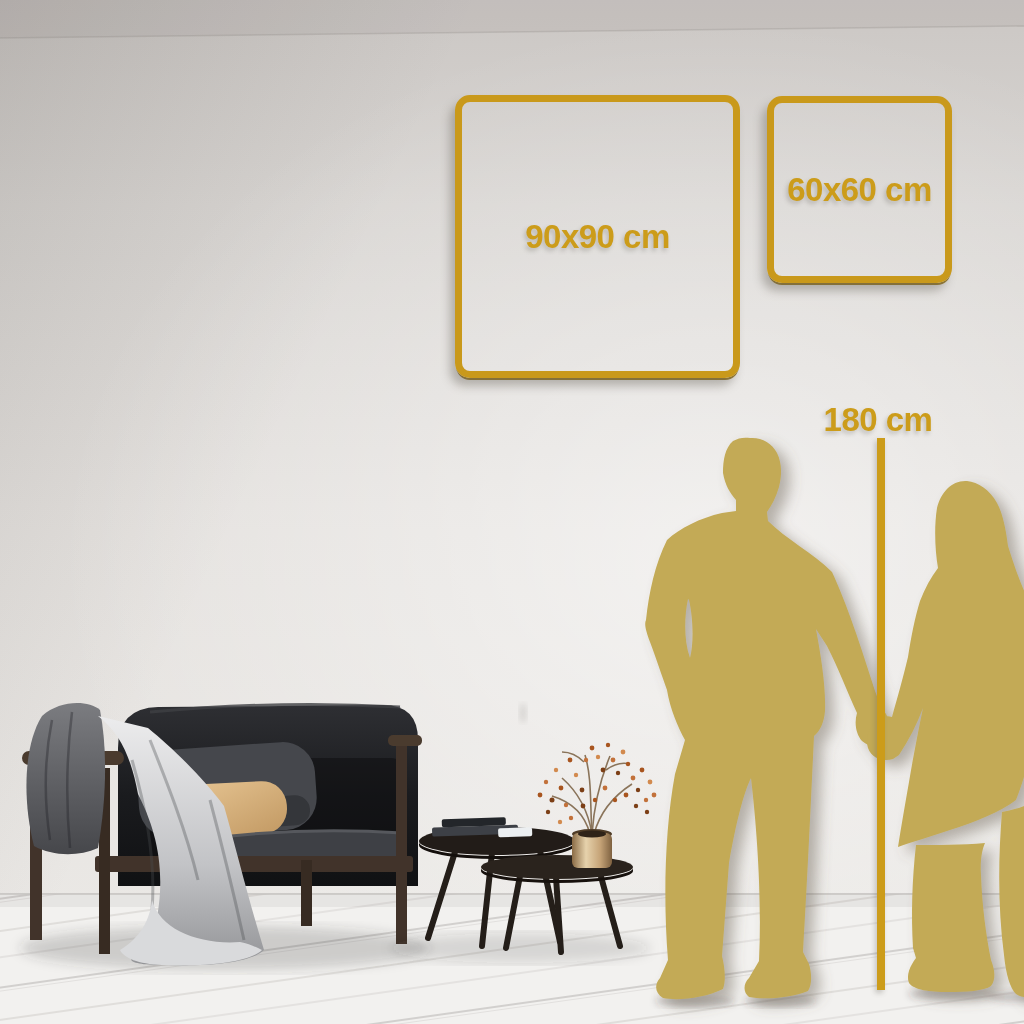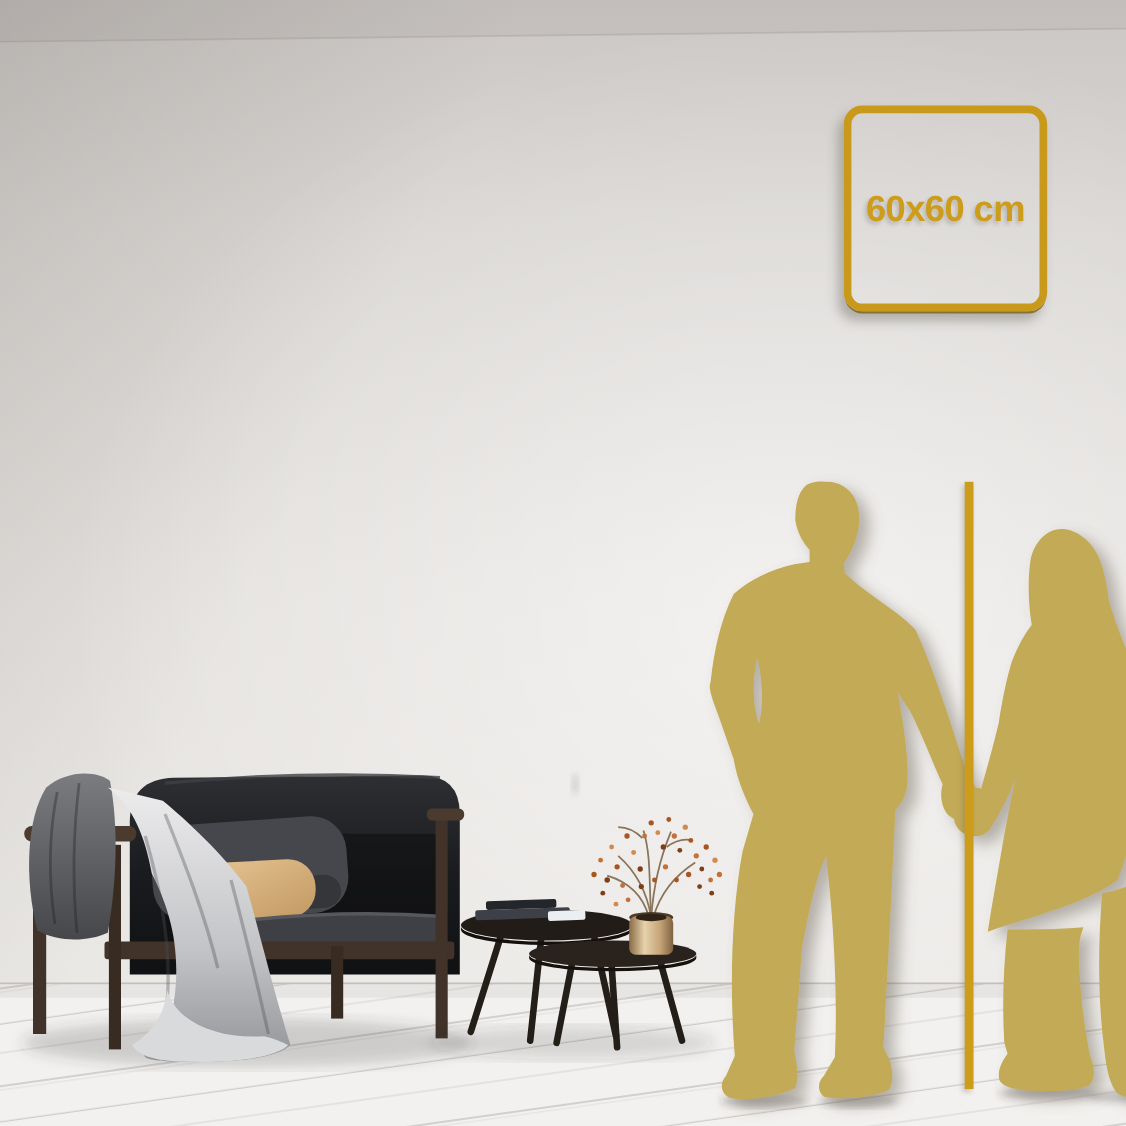--- a/index.html
+++ b/index.html
@@ -19,21 +19,21 @@
   
   .scene-svg,.sil-svg{position:absolute;left:0;top:0;pointer-events:none;}
   
   .size-frame{
     position:absolute;border:7px solid #c9991b;border-radius:15px;
     box-shadow:-5px 8px 10px rgba(95,90,78,0.38), 0 3px 0 -1px rgba(140,107,16,0.85);
     display:flex;align-items:center;justify-content:center;
   }
   .frame-120{left:50px;top:97px;width:356px;height:356px;}
   .frame-90 {left:455px;top:95px;width:271px;height:269px;}
-  .frame-60 {left:767px;top:96px;width:171px;height:173px;border-radius:17px;}
+  .frame-60 {left:767px;top:96px;width:171px;height:173px;}
   .size-label{
     color:#cc9c1a;font-size:33px;font-weight:bold;letter-spacing:-0.5px;
     text-shadow:-2px 3px 4px rgba(100,95,85,0.30);
     white-space:nowrap;
   }
   
   .height-label{
     position:absolute;left:818px;top:401px;width:120px;text-align:center;
     color:#cc9c1a;font-size:33px;font-weight:bold;letter-spacing:-0.5px;
     text-shadow:-2px 3px 4px rgba(100,95,85,0.30);
@@ -212,20 +212,23 @@
           <circle cx="647" cy="812" r="2.2" fill="#7c3f16"></circle>
             <circle cx="654" cy="795" r="2.4" fill="#c2713a"></circle>
         </g>
         <ellipse cx="592" cy="834" rx="20" ry="5" fill="#4f3c27"></ellipse>
         <rect x="572" y="833" width="40" height="35" rx="6" fill="url(#brass)"></rect>
         <ellipse cx="592" cy="834" rx="14" ry="3.4" fill="#2f2318"></ellipse>
       </g>
     </g>
   </svg>
 
+  <div class="size-frame frame-90">
+    <span class="size-label">90x90 cm</span>
+  </div>
   <div class="size-frame frame-60">
     <span class="size-label">60x60 cm</span>
   </div>
 
   <svg class="sil-svg" width="1024" height="1024" viewBox="0 0 1024 1024">
     <defs>
       <filter id="silShadow" x="-20%" y="-15%" width="150%" height="140%">
         <feDropShadow dx="9" dy="7" stdDeviation="7" flood-color="#6b6455" flood-opacity="0.45"></feDropShadow>
       </filter>
       <filter id="footBlur">
@@ -266,14 +269,15 @@
         <path d="M916,845 C912,880 911,915 913,948 L916,958 C910,966 906,975 909,983
                  C914,990 930,992 948,992 C966,992 984,991 991,986 C996,980 995,970 991,960
                  C986,935 982,905 981,875 C980,860 982,850 985,843 C962,845 937,845 916,845 Z" fill="#c3aa56"></path>
         <path d="M1002,812 C998,860 998,910 1004,955 C1006,975 1010,988 1016,994
                  C1024,999 1033,998 1038,992 L1038,800 C1026,806 1014,810 1002,812 Z" fill="#c3aa56"></path>
       </g>
     </g>
   </svg>
 
   <div class="height-line"></div>
+  <div class="height-label">180 cm</div>
 
 </div>
 
 </body></html>

